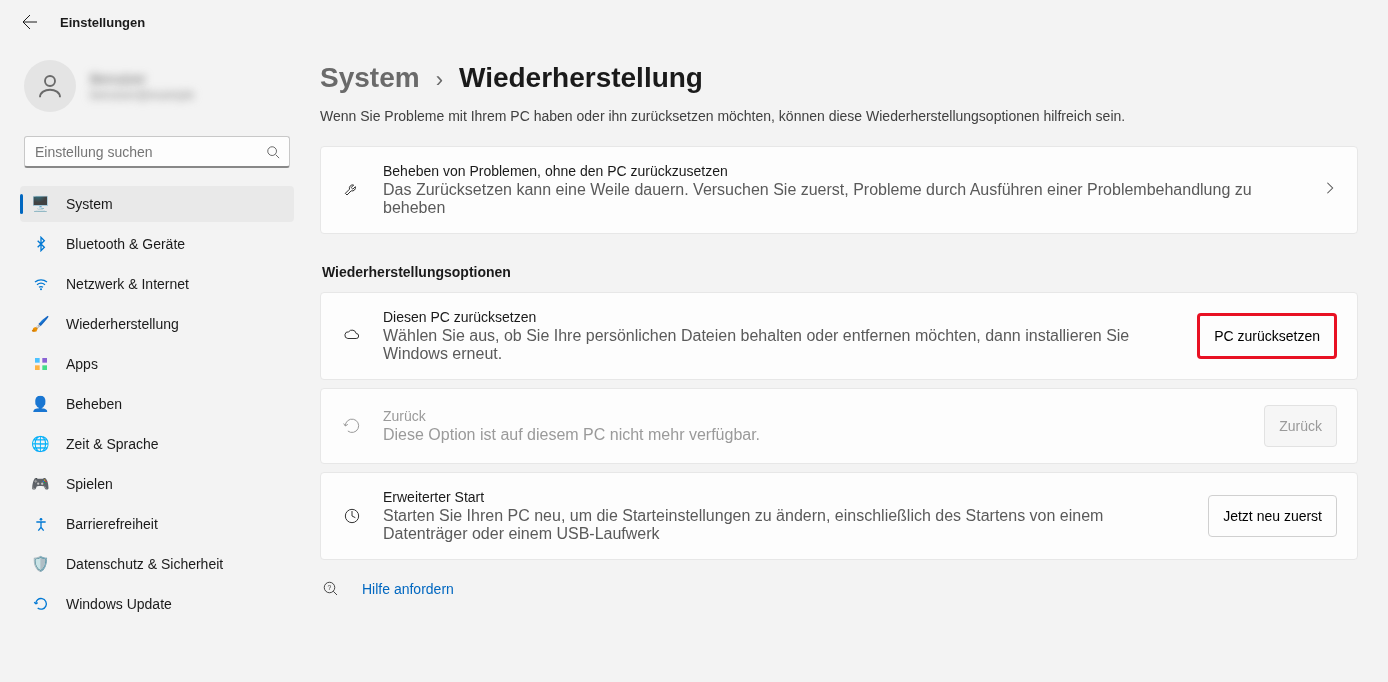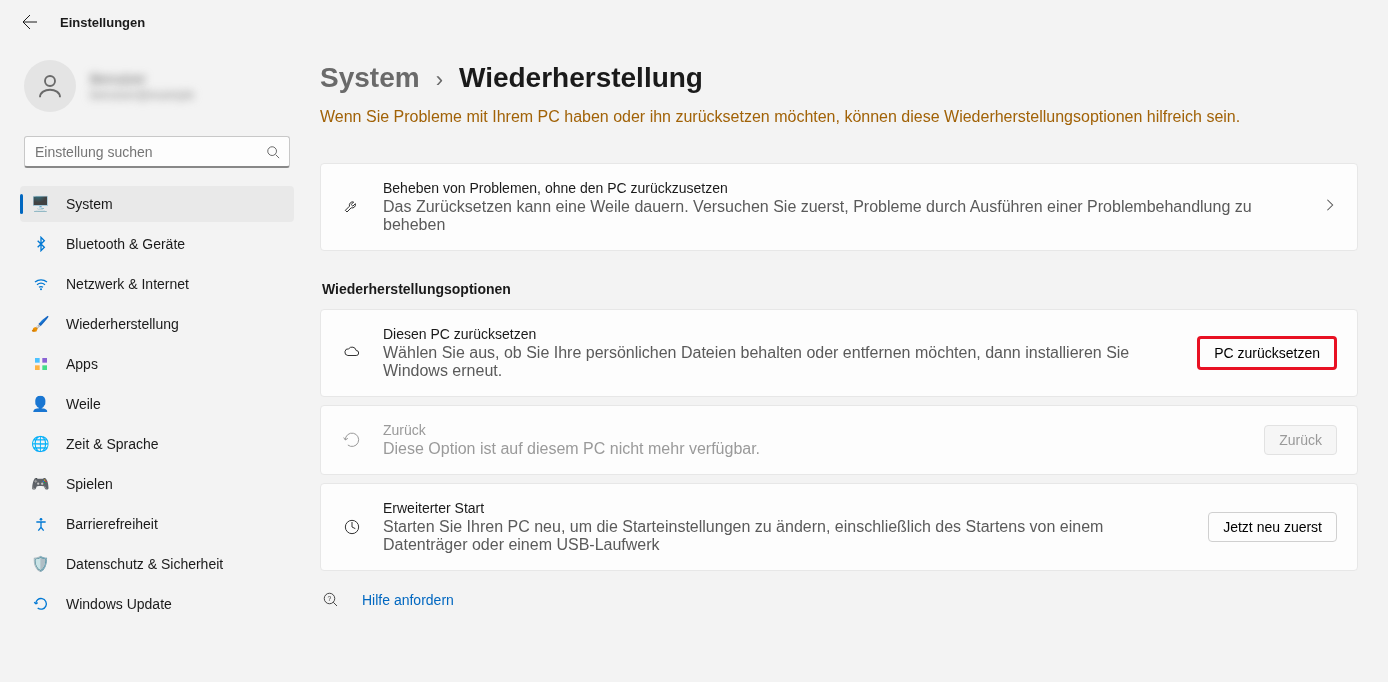--- a/index.html
+++ b/index.html
@@ -27,35 +27,35 @@
 .nav-item.active { background: #e9e9e9; }
 .nav-item.active::before { content: ""; position: absolute; left: 0; top: 8px; bottom: 8px; width: 3px; background: #0067c0; border-radius: 2px; }
 .nav-icon { width: 18px; height: 18px; display:flex; align-items:center; justify-content:center; font-size:15px; }
 
 .main { flex: 1; padding: 18px 30px 0 20px; overflow-y: auto; }
 .breadcrumb { display: flex; align-items: baseline; gap: 16px; margin-bottom: 14px; }
 .bc-parent { font-size: 28px; font-weight: 600; color: #6a6a6a; cursor: pointer; }
 .bc-sep { font-size: 22px; color: #6a6a6a; }
 .bc-current { font-size: 28px; font-weight: 600; }
 
-.page-desc { font-size: 16px; color: #a16207; margin-bottom: 37px; }
+.page-desc { font-size: 14px; color: #404040; margin-bottom: 22px; }
 
 .card { background: #fdfdfd; border: 1px solid #e7e7e7; border-radius: 4px; padding: 16px 20px; display: flex; align-items: center; gap: 20px; margin-bottom: 8px; }
 .card.disabled .card-title, .card.disabled .card-desc { color: #9a9a9a; }
 .card-icon { width: 22px; height: 22px; display:flex; align-items:center; justify-content:center; flex-shrink:0; }
 .card-body { flex: 1; }
 .card-title { font-size: 14px; font-weight: 400; margin-bottom: 2px; }
 .card-desc { font-size: 16px; color: #5a5a5a; }
 .card-action { flex-shrink: 0; }
 
 .chevron { width: 14px; height: 14px; }
 
 .section-title { font-size: 14px; font-weight: 600; margin: 30px 0 12px 2px; }
 
-.btn { background: #fdfdfd; border: 1px solid #d0d0d0; border-radius: 4px; padding: 6px 14px; font-size: 14px; cursor: pointer; }
+.btn { background: #fdfdfd; border: 1px solid #d0d0d0; border-radius: 4px; padding: 12px 14px; font-size: 14px; cursor: pointer; }
 .btn:disabled { color: #9a9a9a; background: #f6f6f6; border-color: #e2e2e2; cursor: default; }
 .btn.highlight { border: 3px solid #e81123; }
 
 .help-link { display: flex; align-items: center; gap: 22px; margin-top: 16px; padding: 4px 2px; }
 .help-link a { color: #0067c0; font-size: 14px; text-decoration: none; cursor: pointer; }
 .help-icon { width: 18px; height: 18px; }
 </style>
 </head>
 <body>
 
@@ -129,21 +129,21 @@
               <rect x="3" y="14" width="7" height="7" fill="#ffb444"></rect>
               <rect x="14" y="14" width="7" height="7" fill="#44dd88"></rect>
             </svg>
           </span>
           <span>Apps</span>
         </div>
         <div class="nav-item">
           <span class="nav-icon">
             <span style="font-size:15px">👤</span>
           </span>
-          <span>Weile</span>
+          <span>Beheben</span>
         </div>
         <div class="nav-item">
           <span class="nav-icon">
             <span style="font-size:15px">🌐</span>
           </span>
           <span>Zeit &amp; Sprache</span>
         </div>
         <div class="nav-item">
           <span class="nav-icon">
             <span style="font-size:15px">🎮</span>

